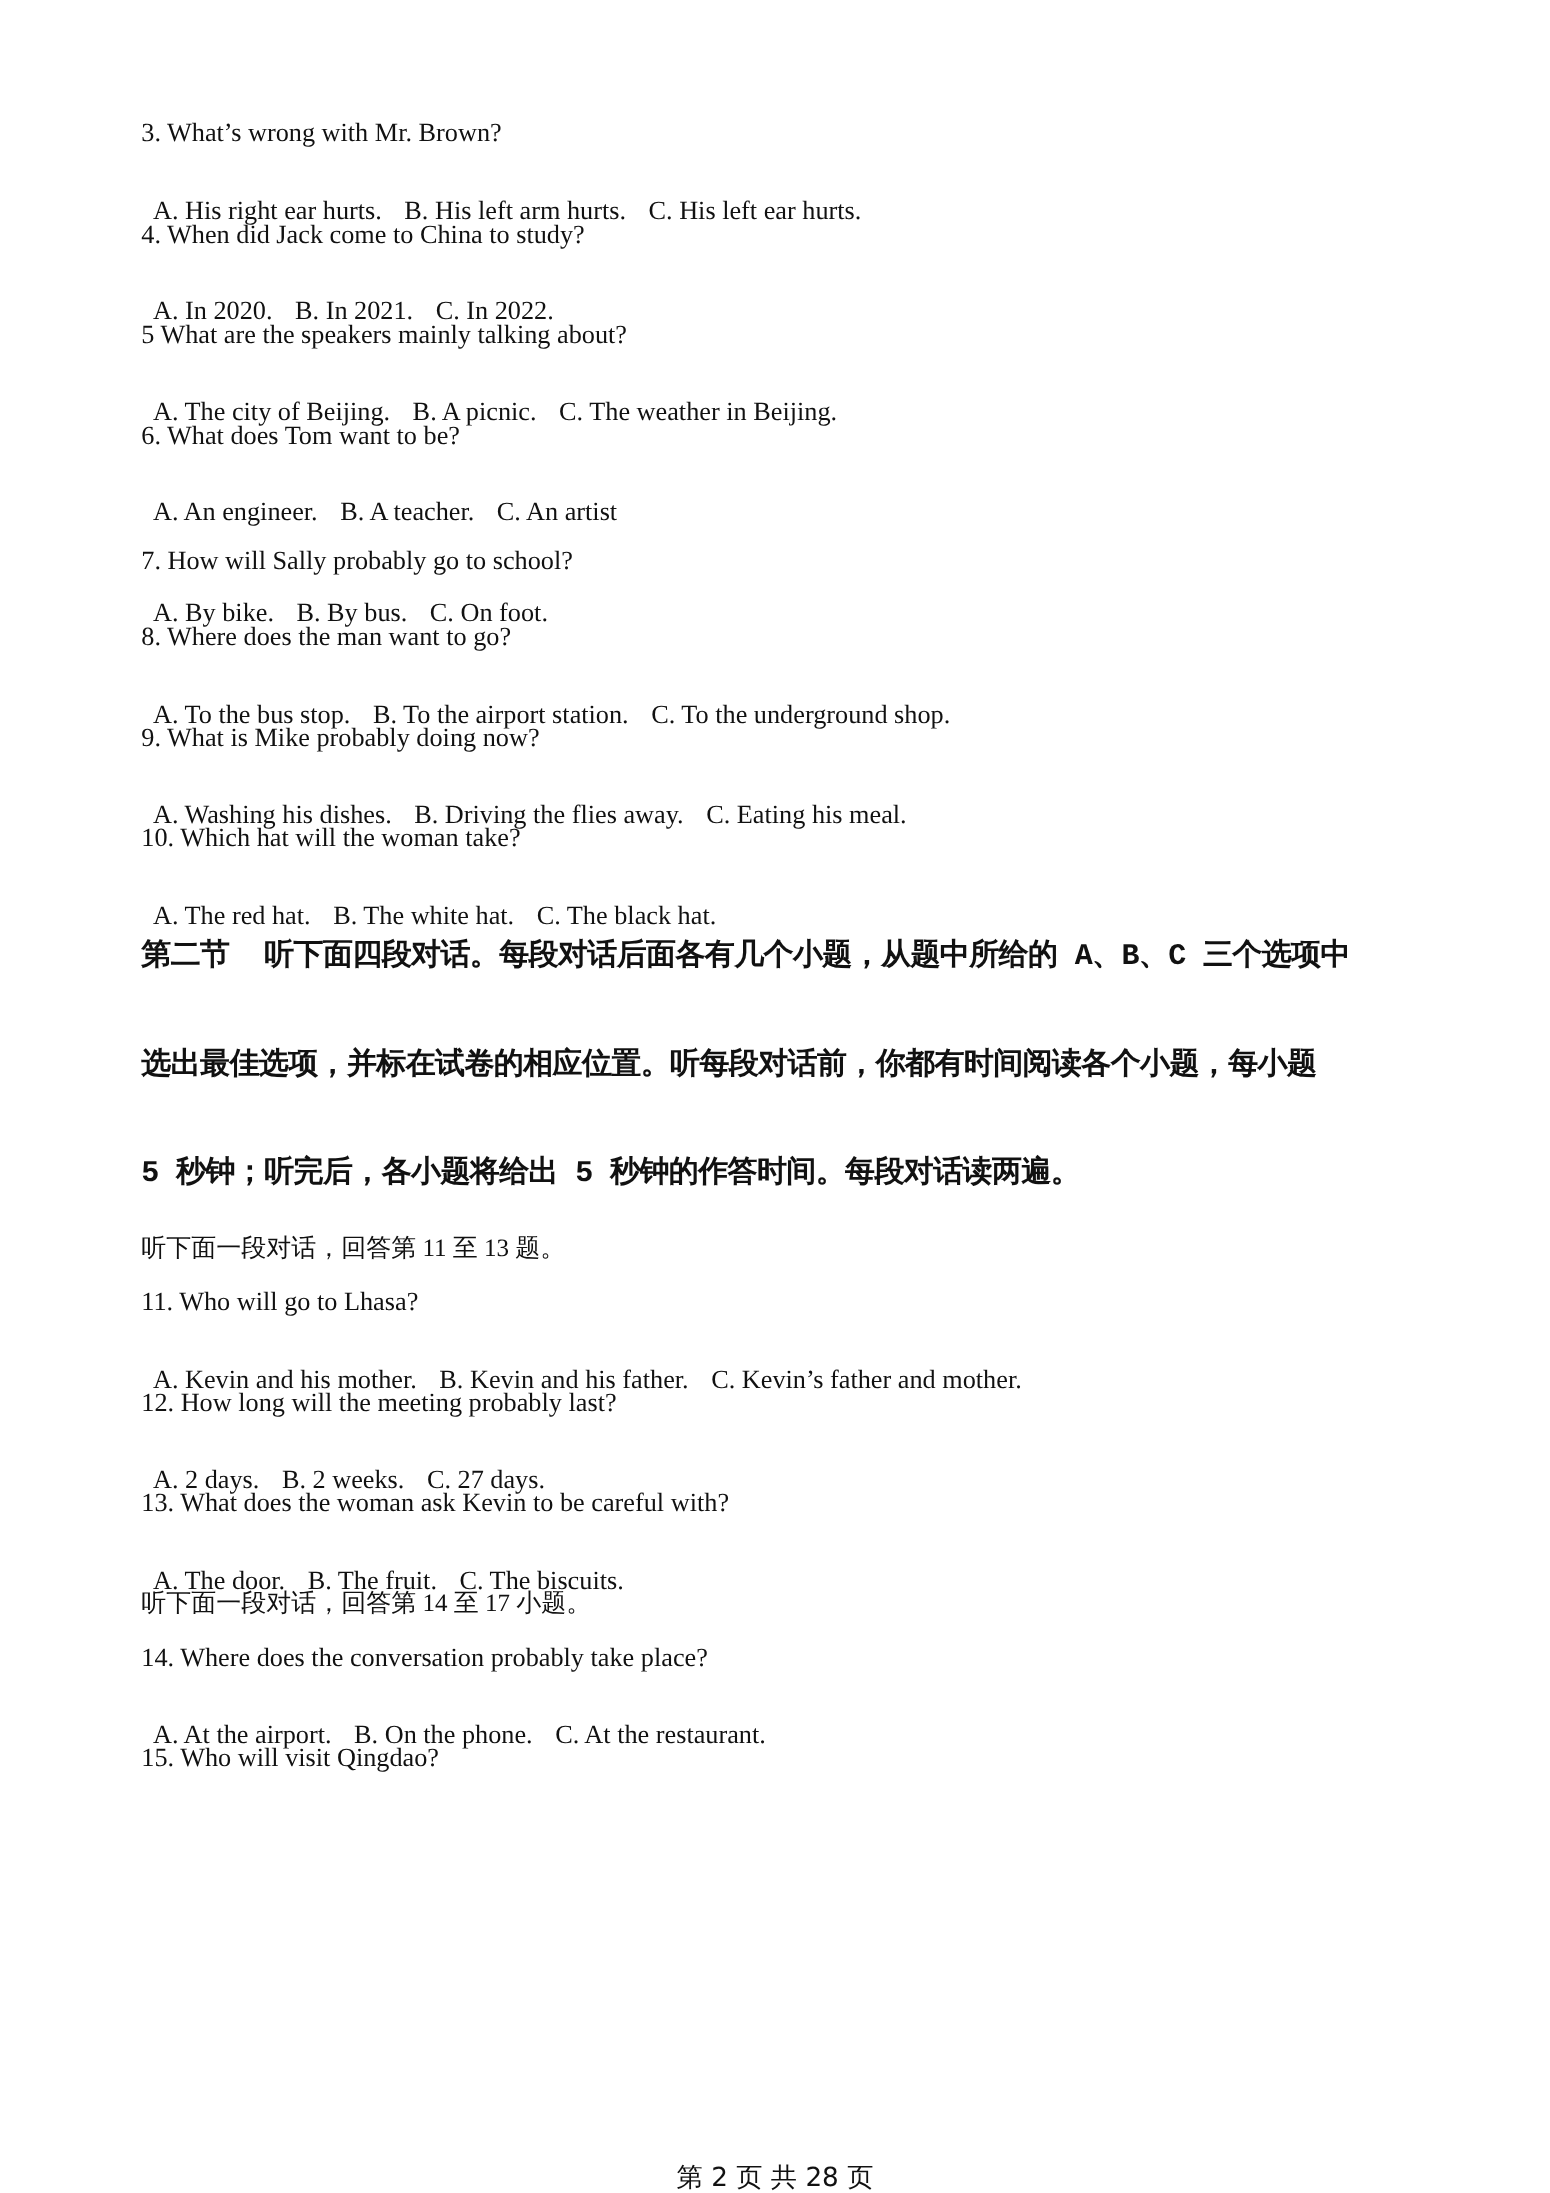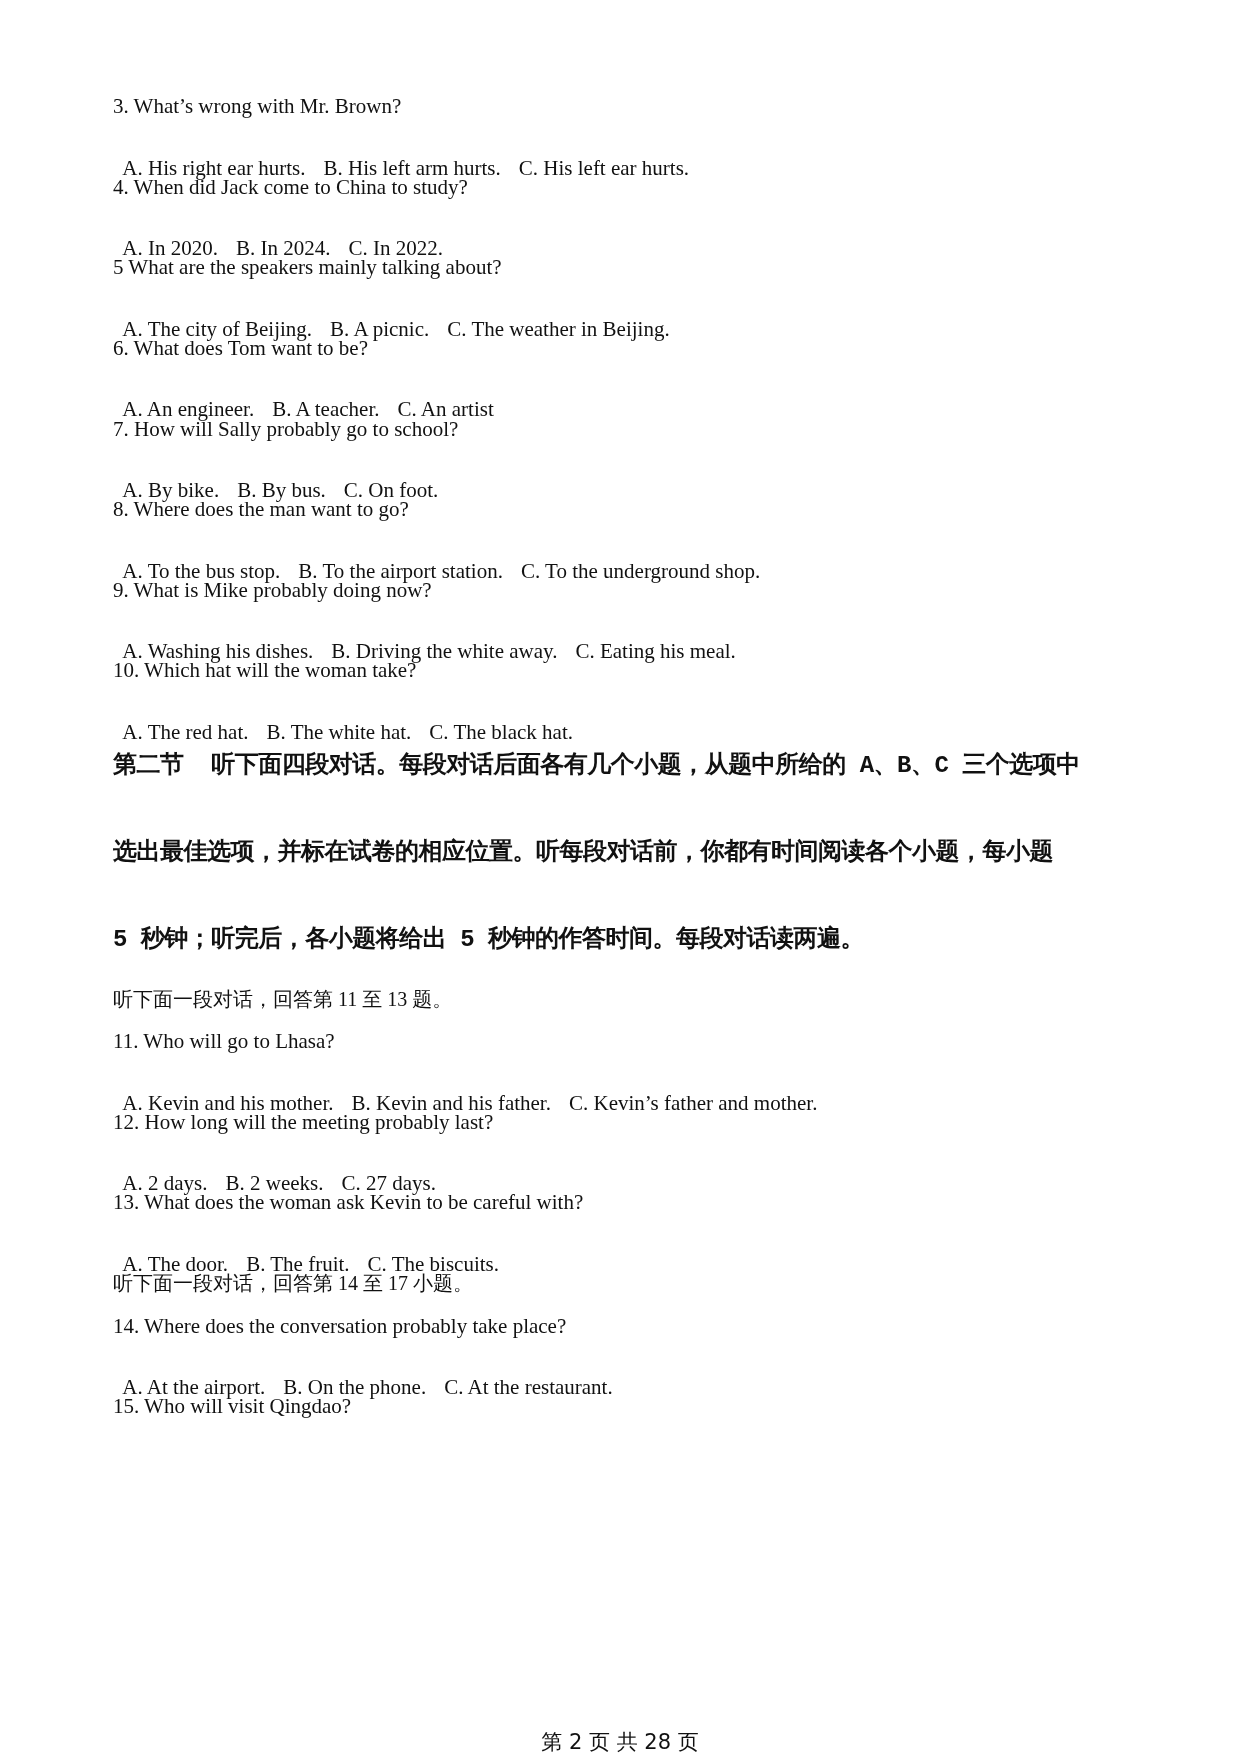--- a/index.html
+++ b/index.html
@@ -17,46 +17,46 @@
 </head>
 <body>
 
 <div class="line" style="top:96px">3. What’s wrong with Mr. Brown?</div>
 <div class="line" style="top:137px">
   <span class="opt">A. His right ear hurts.</span><span class="opt">B. His left arm hurts.</span><span class="opt">C. His left ear hurts.</span>
 </div>
 
 <div class="line" style="top:177px">4. When did Jack come to China to study?</div>
 <div class="line" style="top:217px">
-  <span class="opt">A. In 2020.</span><span class="opt">B. In 2024.</span><span class="opt">C. In 2022.</span>
+  <span class="opt">A. In 2020.</span><span class="opt">B. In 2021.</span><span class="opt">C. In 2022.</span>
 </div>
 
 <div class="line" style="top:257px">5 What are the speakers mainly talking about?</div>
 <div class="line" style="top:298px">
   <span class="opt">A. The city of Beijing.</span><span class="opt">B. A picnic.</span><span class="opt">C. The weather in Beijing.</span>
 </div>
 
 <div class="line" style="top:338px">6. What does Tom want to be?</div>
 <div class="line" style="top:378px">
   <span class="opt">A. An engineer.</span><span class="opt">B. A teacher.</span><span class="opt">C. An artist</span>
 </div>
 
-<div class="line" style="top:419px">7. How will Sally probably go to school?</div>
+<div class="line" style="top:438px">7. How will Sally probably go to school?</div>
 <div class="line" style="top:459px">
   <span class="opt">A. By bike.</span><span class="opt">B. By bus.</span><span class="opt">C. On foot.</span>
 </div>
 
 <div class="line" style="top:499px">8. Where does the man want to go?</div>
 <div class="line" style="top:540px">
   <span class="opt">A. To the bus stop.</span><span class="opt">B. To the airport station.</span><span class="opt">C. To the underground shop.</span>
 </div>
 
 <div class="line" style="top:580px">9. What is Mike probably doing now?</div>
 <div class="line" style="top:620px">
-  <span class="opt">A. Washing his dishes.</span><span class="opt">B. Driving the white away.</span><span class="opt">C. Eating his meal.</span>
+  <span class="opt">A. Washing his dishes.</span><span class="opt">B. Driving the flies away.</span><span class="opt">C. Eating his meal.</span>
 </div>
 
 <div class="line" style="top:660px">10. Which hat will the woman take?</div>
 <div class="line" style="top:701px">
   <span class="opt">A. The red hat.</span><span class="opt">B. The white hat.</span><span class="opt">C. The black hat.</span>
 </div>
 
 <div class="bold-line" style="top:754px">第二节  听下面四段对话。每段对话后面各有几个小题，从题中所给的 A、B、C 三个选项中</div>
 <div class="bold-line" style="top:841px">选出最佳选项，并标在试卷的相应位置。听每段对话前，你都有时间阅读各个小题，每小题</div>
 <div class="bold-line" style="top:928px">5 秒钟；听完后，各小题将给出 5 秒钟的作答时间。每段对话读两遍。</div>

